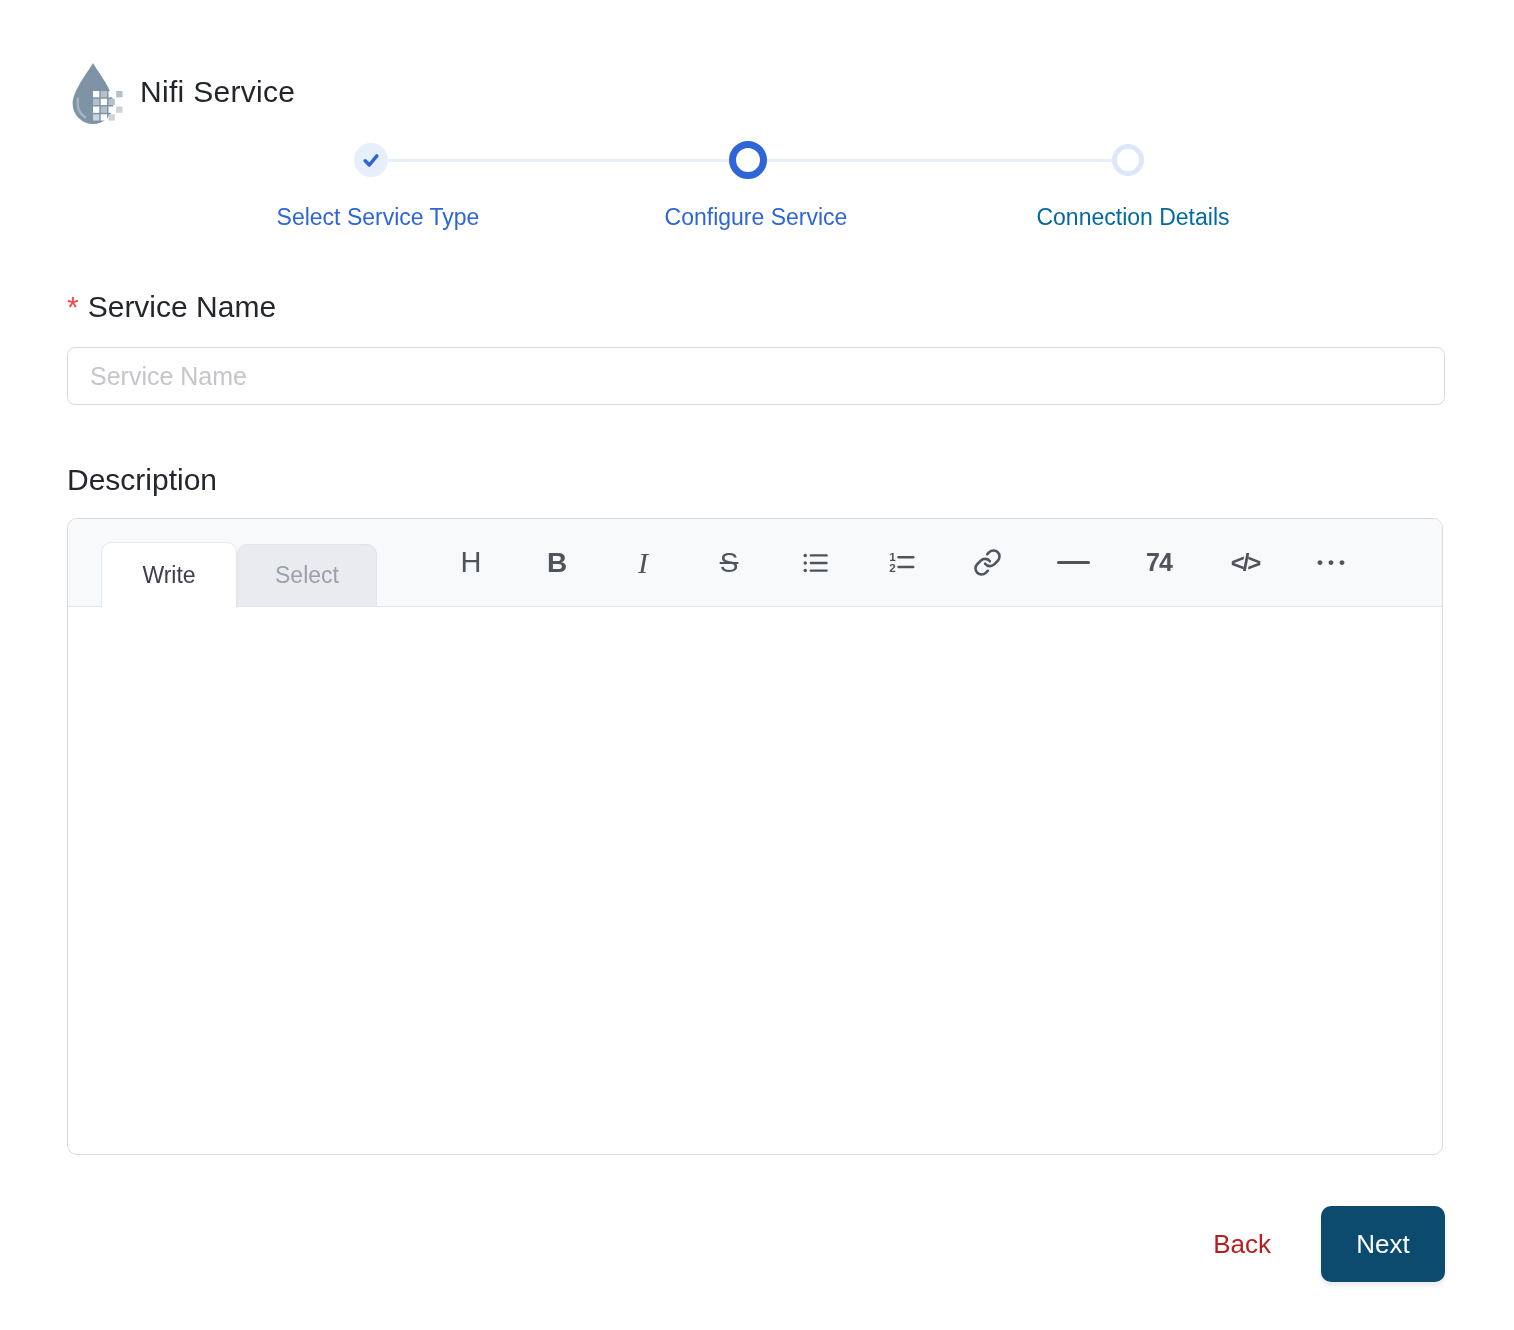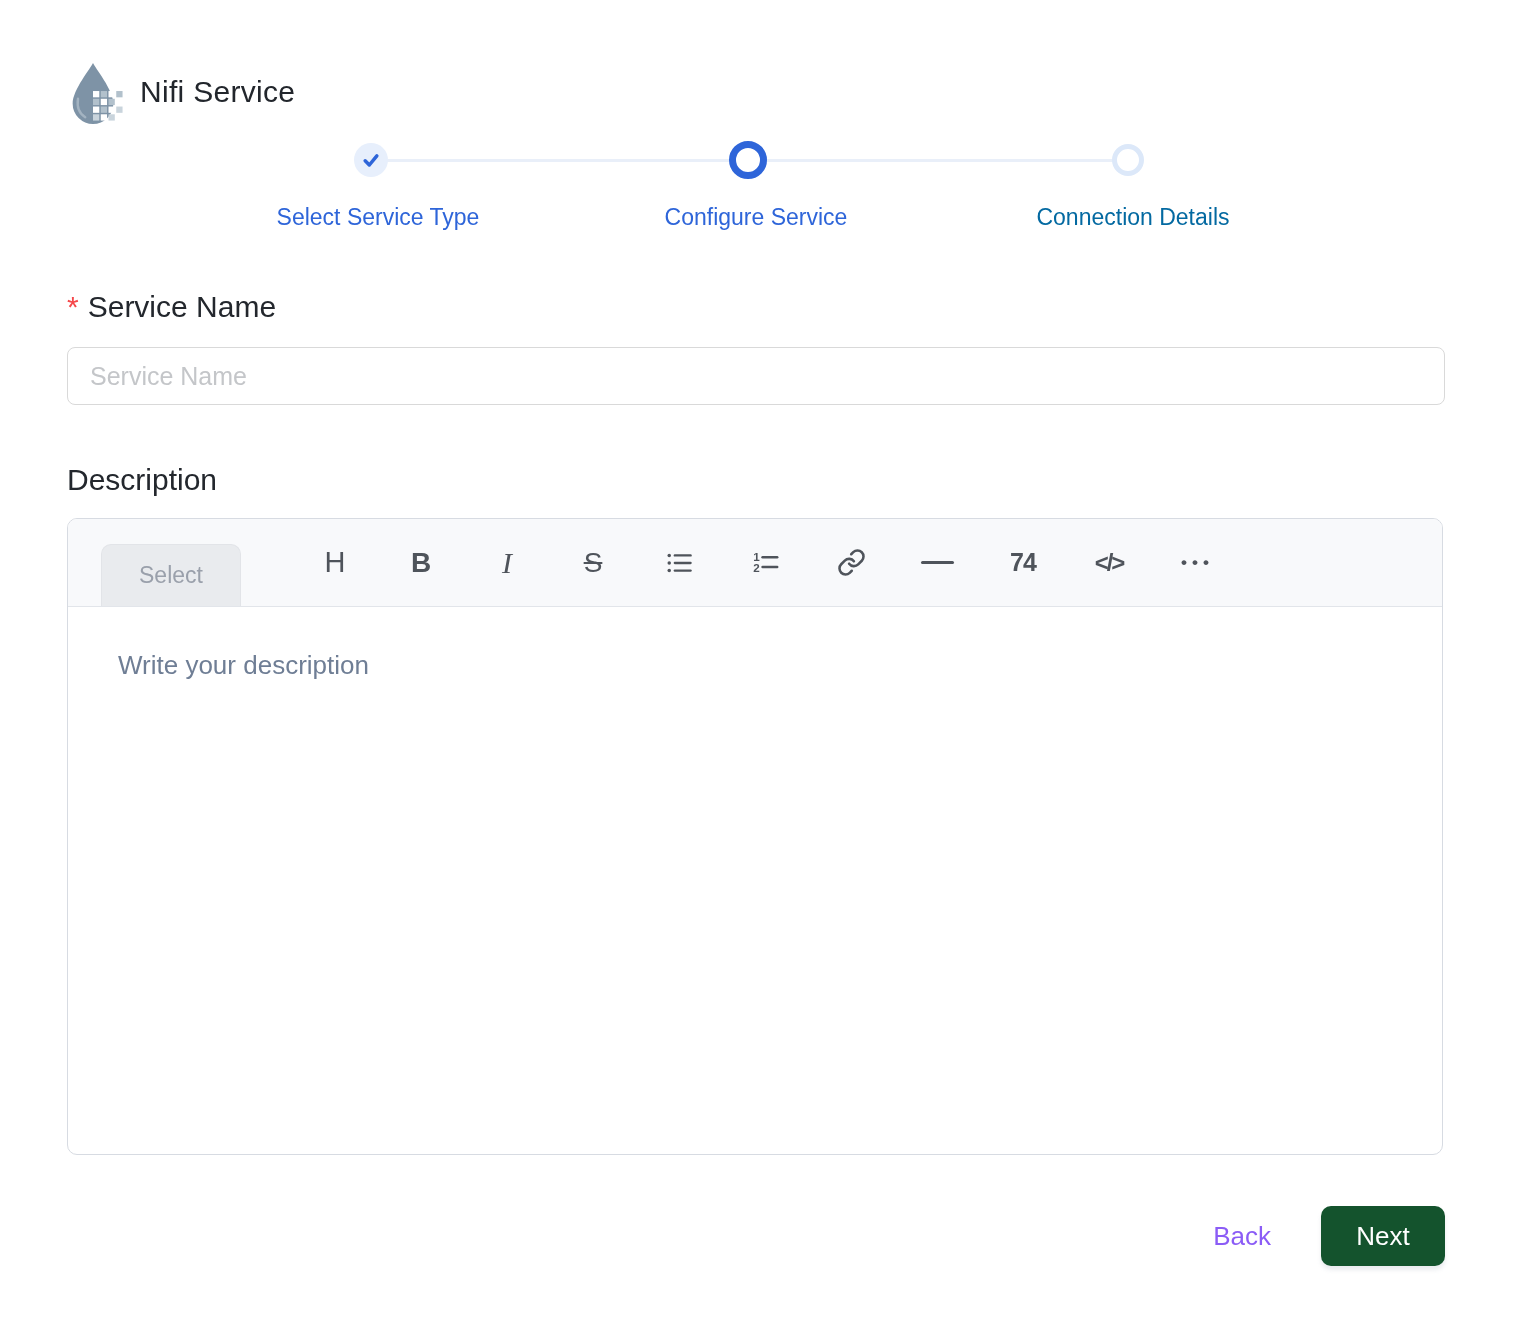--- a/index.html
+++ b/index.html
@@ -72,22 +72,22 @@
   .editor-body { position: absolute; left: 0; top: 89px; width: 100%; height: 546px; }
   .desc-textarea {
     width: 100%; height: 100%; border: none; outline: none; resize: none;
     padding: 42px 50px; font-size: 26px; font-family: inherit; color: #23272d;
     background: transparent; border-radius: 0 0 10px 10px;
   }
   .desc-textarea::placeholder { color: #6f7e95; opacity: 1; }
 
   
   .footer { position: absolute; top: 1206px; right: 69px; display: flex; align-items: center; gap: 50px; }
-  .back-link { font-size: 26px; color: #8b5cf6; cursor: pointer; }
-  .next-btn { width: 124px; height: 60px; background: #14532d; color: #ffffff; font-size: 26px;
+  .back-link { font-size: 26px; color: #b91c1c; cursor: pointer; }
+  .next-btn { width: 124px; height: 76px; background: #0c4a6e; color: #ffffff; font-size: 26px;
     border: none; border-radius: 10px; font-family: inherit; cursor: pointer;
     box-shadow: 0 4px 4px rgba(140,152,164,.18); }
 </style>
 </head>
 <body>
 
 <div class="page">
 
   <div class="app-header">
     <svg class="logo-svg" viewBox="0 0 64 66" aria-hidden="true">
@@ -133,20 +133,21 @@
   <div class="field-label label-service">
     <span class="req">*</span><span>Service Name</span>
   </div>
   <input class="service-input" type="text" placeholder="Service Name" style="">
 
   <div class="field-label label-desc">Description</div>
 
   <div class="editor">
     <div class="editor-toolbar">
       <div class="tabs">
+        <div class="tab write">Write</div>
         <div class="tab preview">Select</div>
       </div>
       <div class="tools">
         <div class="tool heading">H</div>
         <div class="tool bold">B</div>
         <div class="tool italic">I</div>
         <div class="tool strike">S</div>
         <div class="tool">
           <svg width="31" height="28" viewBox="0 0 24 24">
             <g fill="#4f545b">
@@ -178,23 +179,20 @@
           </svg>
         </div>
         <div class="tool">
             <div class="hr-glyph"></div>
           </div>
         <div class="tool quote">74</div>
         <div class="tool code">&lt;/&gt;</div>
         <div class="tool more">•••</div>
       </div>
     </div>
-    <div class="editor-body">
-      <textarea class="desc-textarea" placeholder="Write your description" style=""></textarea>
-    </div>
   </div>
 
   <div class="footer">
     <div class="back-link">Back</div>
     <button class="next-btn">Next</button>
   </div>
 
 </div>
 
 </body></html>

